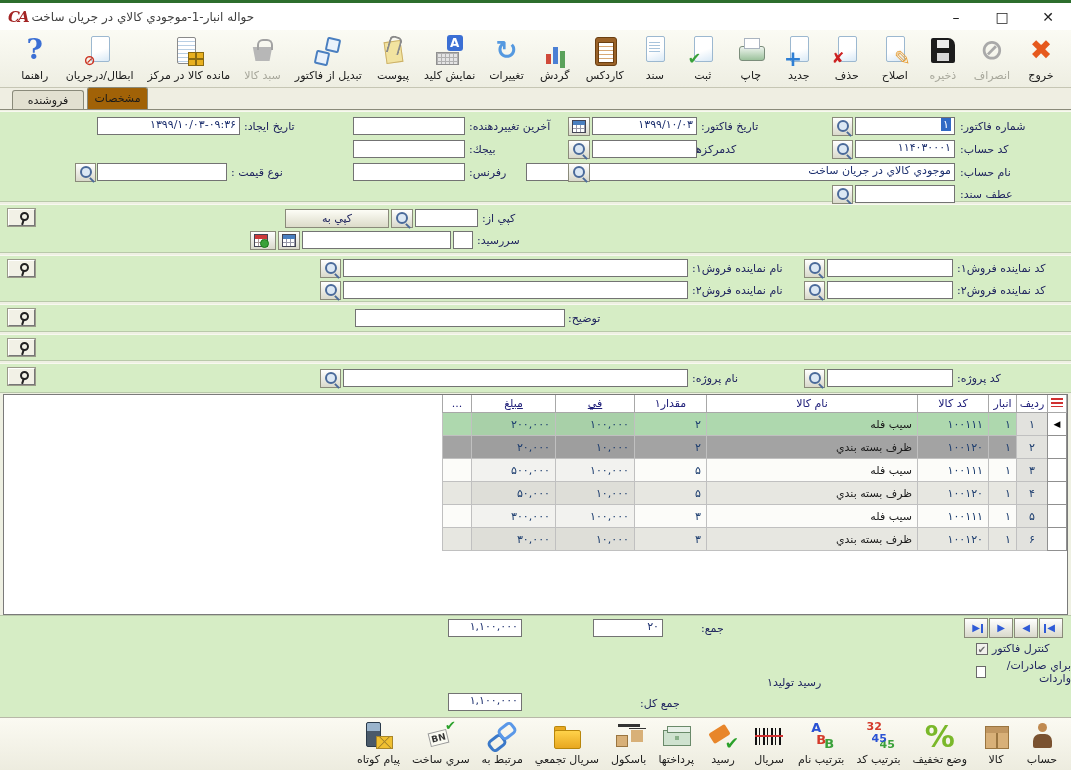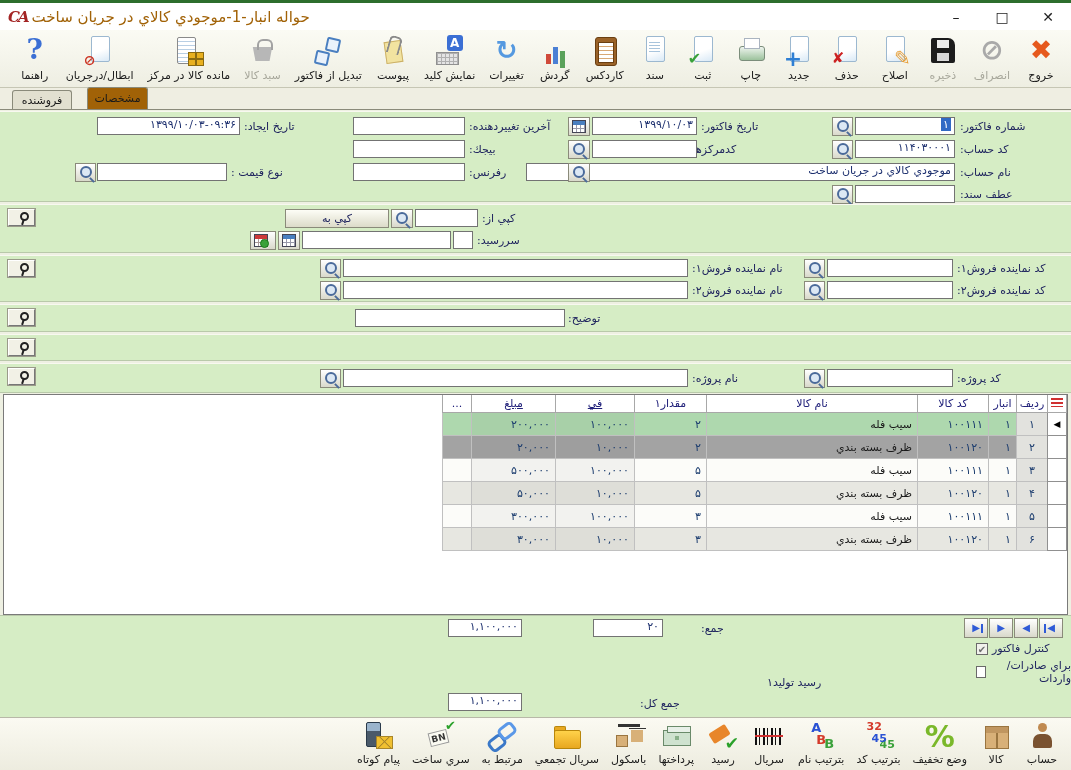--- a/index.html
+++ b/index.html
@@ -7,21 +7,21 @@
     width:1071px;height:770px;position:relative;overflow:hidden;
     background:#eef0e2;
     font-family:"DejaVu Sans",sans-serif;font-size:11px;color:#1f2468;
     direction:rtl;
   }
   
   #titlebar{position:absolute;left:0;top:0;width:1071px;height:30px;background:#fff;
     border-top:3px solid #2d6e2d;box-sizing:border-box;direction:ltr;display:flex;align-items:center}
   #logo{font-family:"DejaVu Serif",serif;font-style:italic;font-weight:bold;color:#a32424;
     font-size:15px;margin:0 4px 0 8px;letter-spacing:-2px}
-  #wtitle{font-size:15px;color:#a16207;direction:rtl}
+  #wtitle{font-size:12px;color:#404040;direction:rtl}
   #wctrl{margin-left:auto;display:flex;direction:ltr}
   .wbtn{width:46px;height:24px;text-align:center;line-height:24px;font-size:14px;color:#222;cursor:default}
   
   #toolbar{position:absolute;left:0;top:30px;width:1071px;height:58px;
     background:linear-gradient(#fbfbf4,#eeeee2);border-bottom:1px solid #c6c6b4;box-sizing:border-box;
     display:flex;flex-direction:row;align-items:flex-start;padding:3px 6px 0 0}
   .tbtn{display:flex;flex-direction:column;align-items:center;padding:1px 7px;cursor:default}
   .tlbl{font-size:11px;color:#1a1a1a;white-space:nowrap;margin-top:1px}
   .tbtn.disabled .tlbl{color:#a7a79b}
   .ti{width:34px;height:34px;position:relative;display:block;overflow:hidden}
@@ -247,21 +247,21 @@
       <span class="tlbl">ابطال/درجريان</span>
     </div>
     <div class="tbtn">
       <span class="ti" data-i="help"></span>
       <span class="tlbl">راهنما</span>
     </div>
   </div>
 
 <div id="tabstrip">
   <div class="tab active" style="left:87px;width:61px">مشخصات</div>
-  <div class="tab" style="left:12px;width:60px">فروشنده</div>
+  <div class="tab" style="left:12px;width:72px">فروشنده</div>
 </div>
 
 <div class="panel" style="top:111px;height:91px">
 
   <span class="flabel" style="left:960px;top:6px">شماره فاكتور:</span>
   <span class="fin" style="right:116px;width:100px;top:5px"><span class="selval">۱</span></span>
   <span class="mbtn" style="right:218px;width:21px;top:5px">
       <span class="mag"></span>
     </span>
   <span class="flabel" style="left:701px;top:6px">تاريخ فاكتور:</span>

